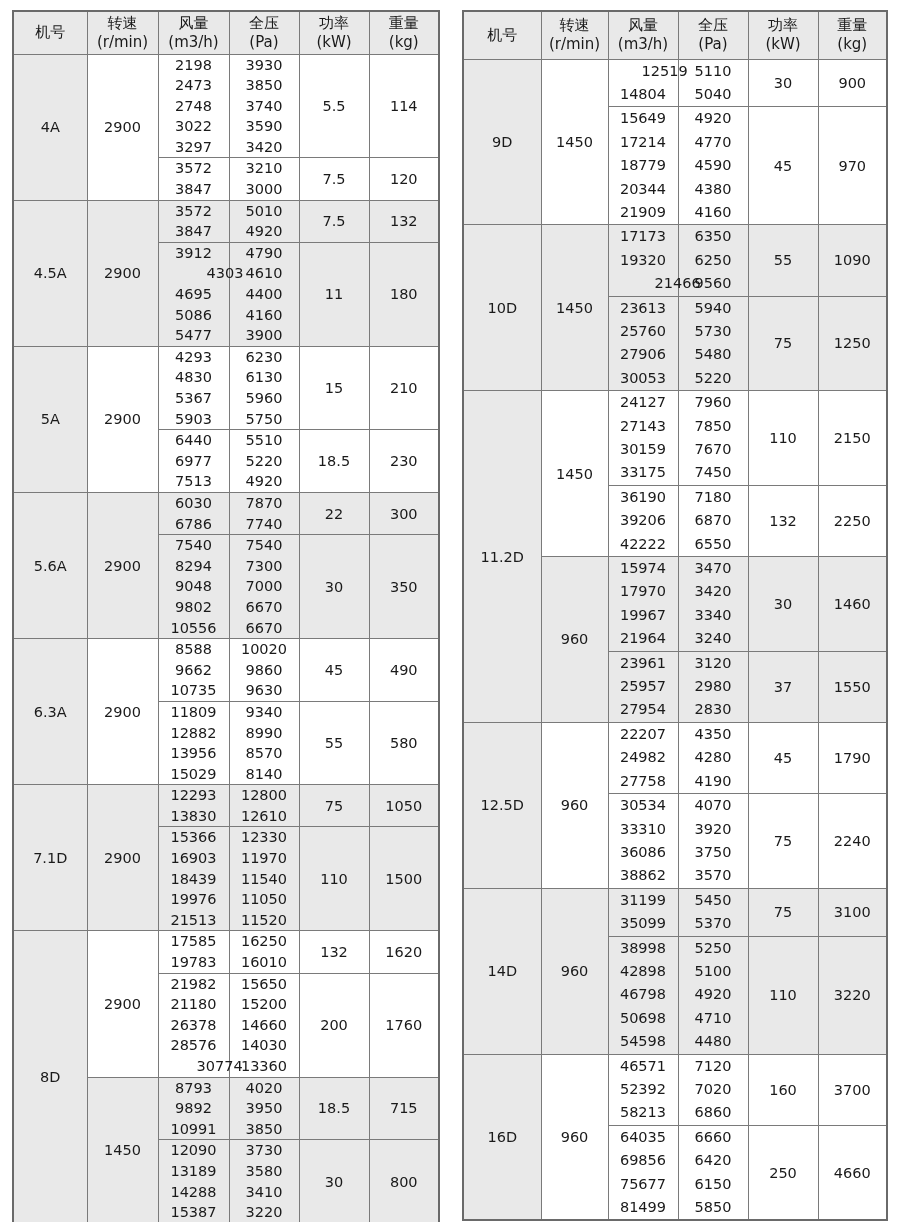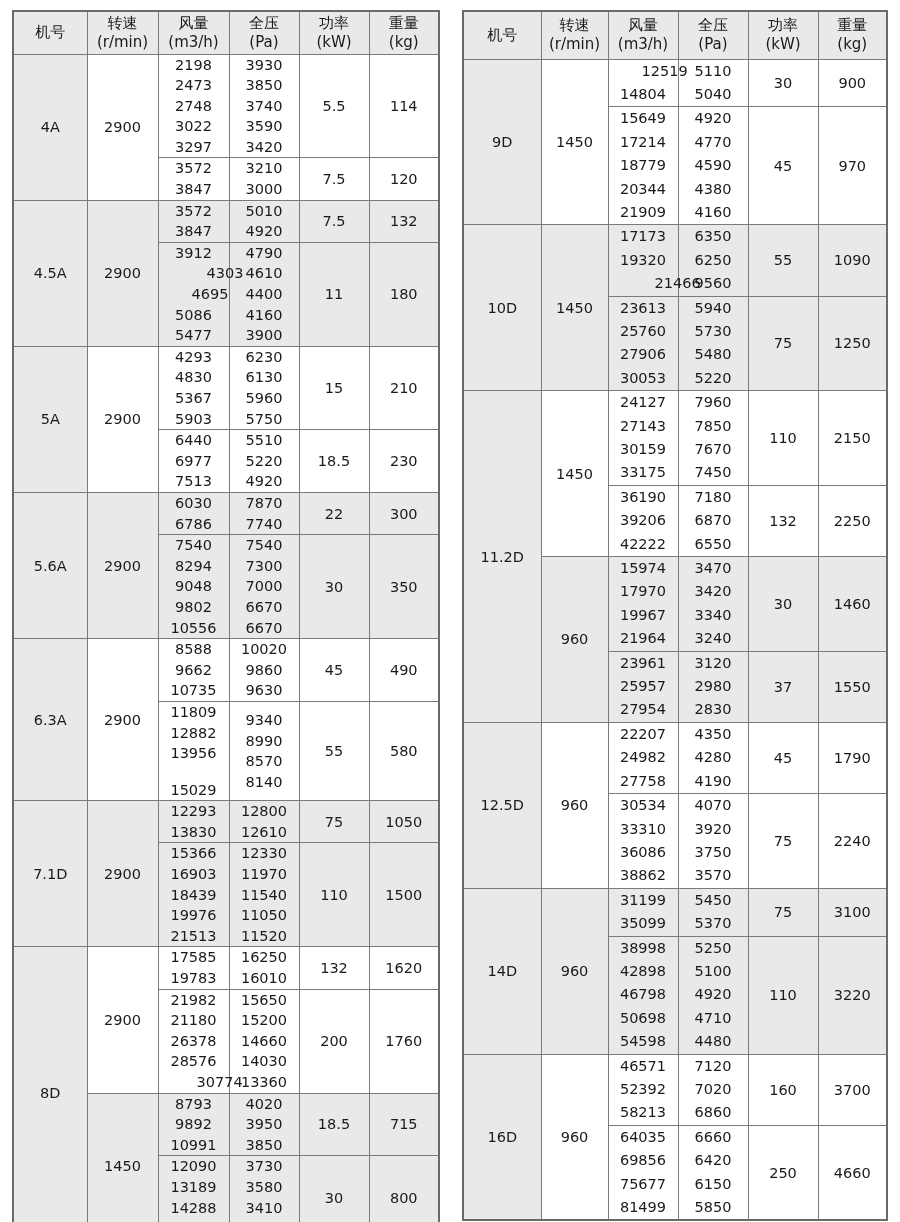--- a/index.html
+++ b/index.html
@@ -102,21 +102,21 @@
           <span class="fl-line" style="line-height: 20.6px;">5010</span>
           <span class="fl-line" style="line-height: 20.6px;">4920</span>
         </td>
         <td>7.5</td>
         <td>132</td>
       </tr>
       <tr class="shade" style="height: 103px;">
         <td class="flow">
           <span class="fl-line" style="line-height: 20.6px;">3912</span>
           <span class="fl-line" style="line-height: 20.6px; margin-left: 48px;">4303</span>
-          <span class="fl-line" style="line-height: 20.6px; text-align: right;">4695</span>
+          <span class="fl-line" style="line-height: 20.6px;">4695</span>
           <span class="fl-line" style="line-height: 20.6px;">5086</span>
           <span class="fl-line" style="line-height: 20.6px;">5477</span>
         </td>
         <td class="press">
           <span class="fl-line" style="line-height: 20.6px;">4790</span>
           <span class="fl-line" style="line-height: 20.6px;">4610</span>
           <span class="fl-line" style="line-height: 20.6px;">4400</span>
           <span class="fl-line" style="line-height: 20.6px;">4160</span>
           <span class="fl-line" style="line-height: 20.6px;">3900</span>
         </td>
@@ -201,21 +201,21 @@
           <span class="fl-line" style="line-height: 20.6px;">9630</span>
         </td>
         <td>45</td>
         <td>490</td>
       </tr>
       <tr style="height: 82.4px;">
         <td class="flow">
           <span class="fl-line" style="line-height: 20.6px;">11809</span>
           <span class="fl-line" style="line-height: 20.6px;">12882</span>
           <span class="fl-line" style="line-height: 20.6px;">13956</span>
-          <span class="fl-line" style="line-height: 20.6px; margin-top: 16px;">15029</span>
+          <span class="fl-line" style="line-height: 20.6px;">15029</span>
         </td>
         <td class="press">
           <span class="fl-line" style="line-height: 20.6px;">9340</span>
           <span class="fl-line" style="line-height: 20.6px;">8990</span>
           <span class="fl-line" style="line-height: 20.6px;">8570</span>
           <span class="fl-line" style="line-height: 20.6px;">8140</span>
         </td>
         <td>55</td>
         <td>580</td>
       </tr>

